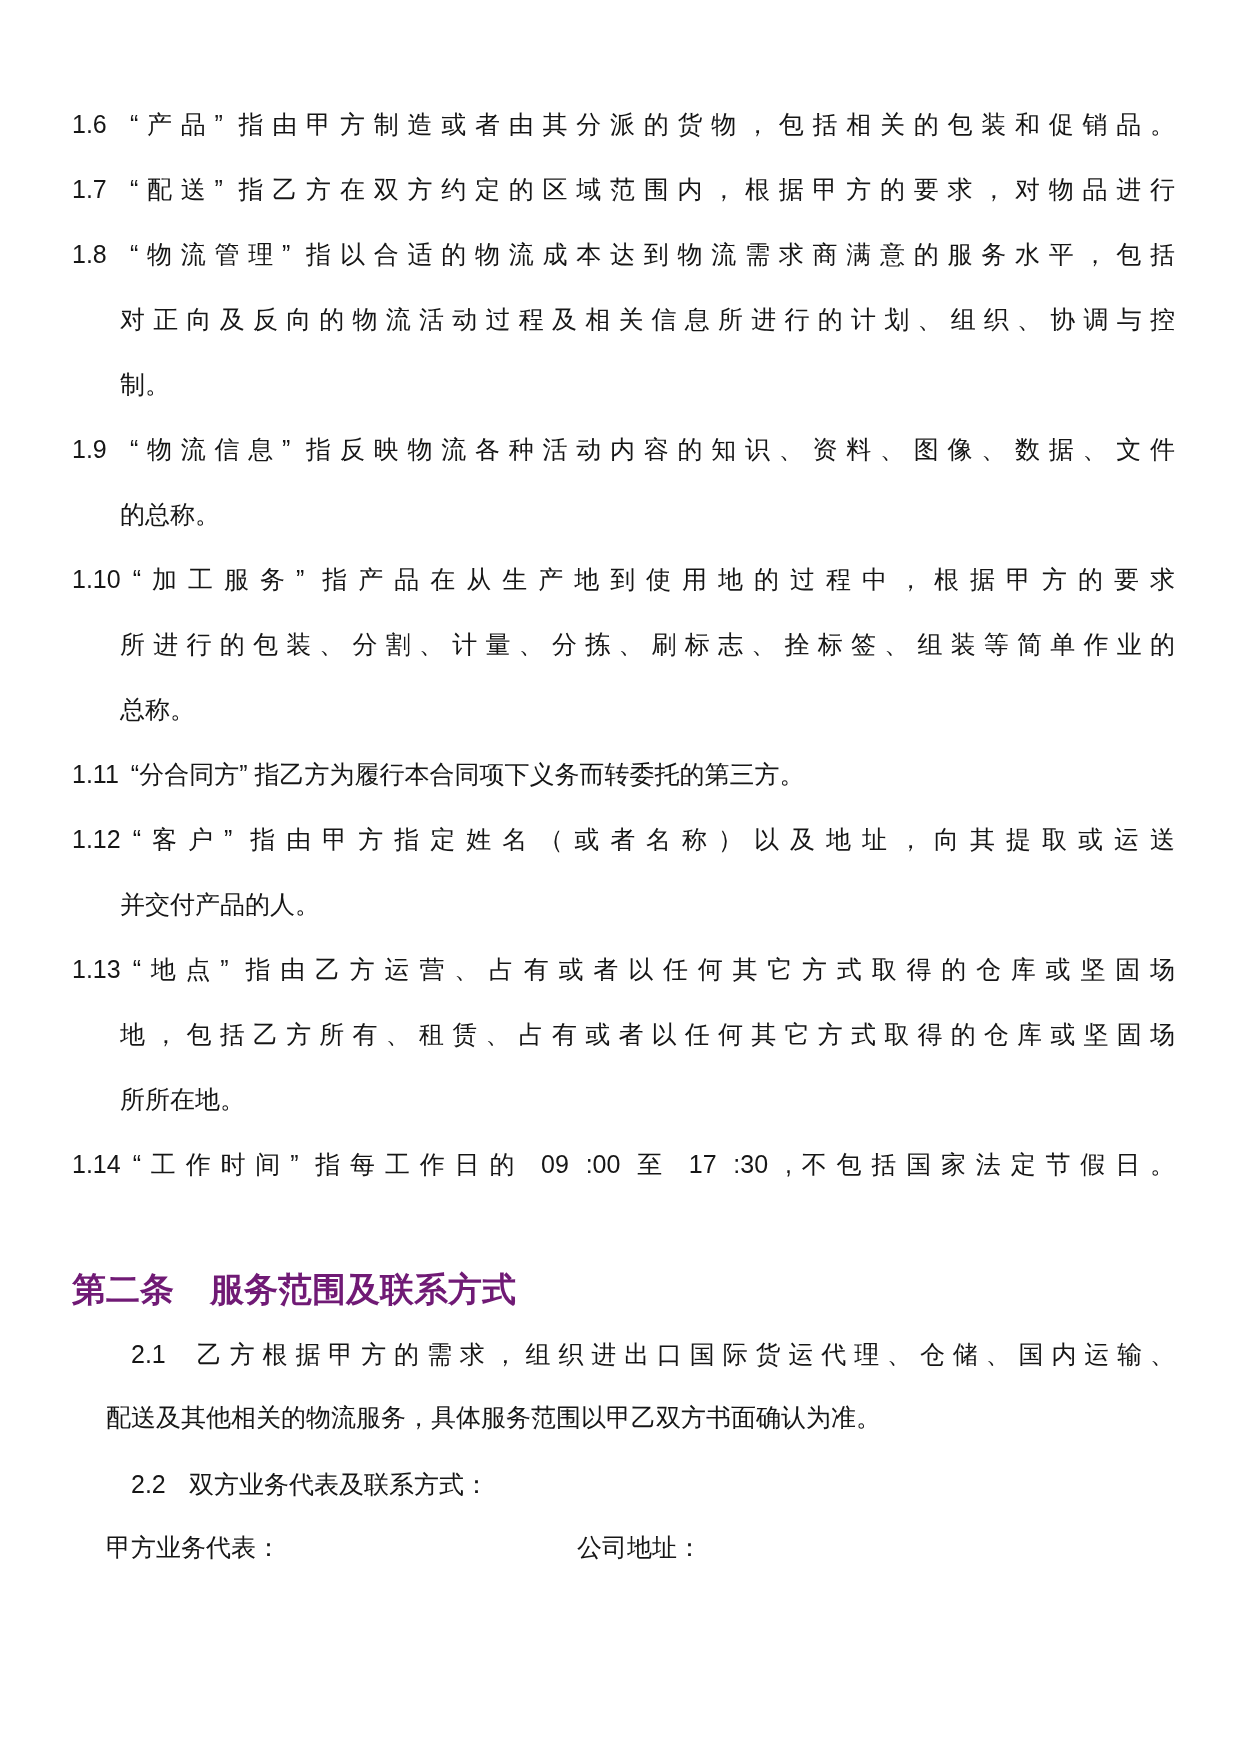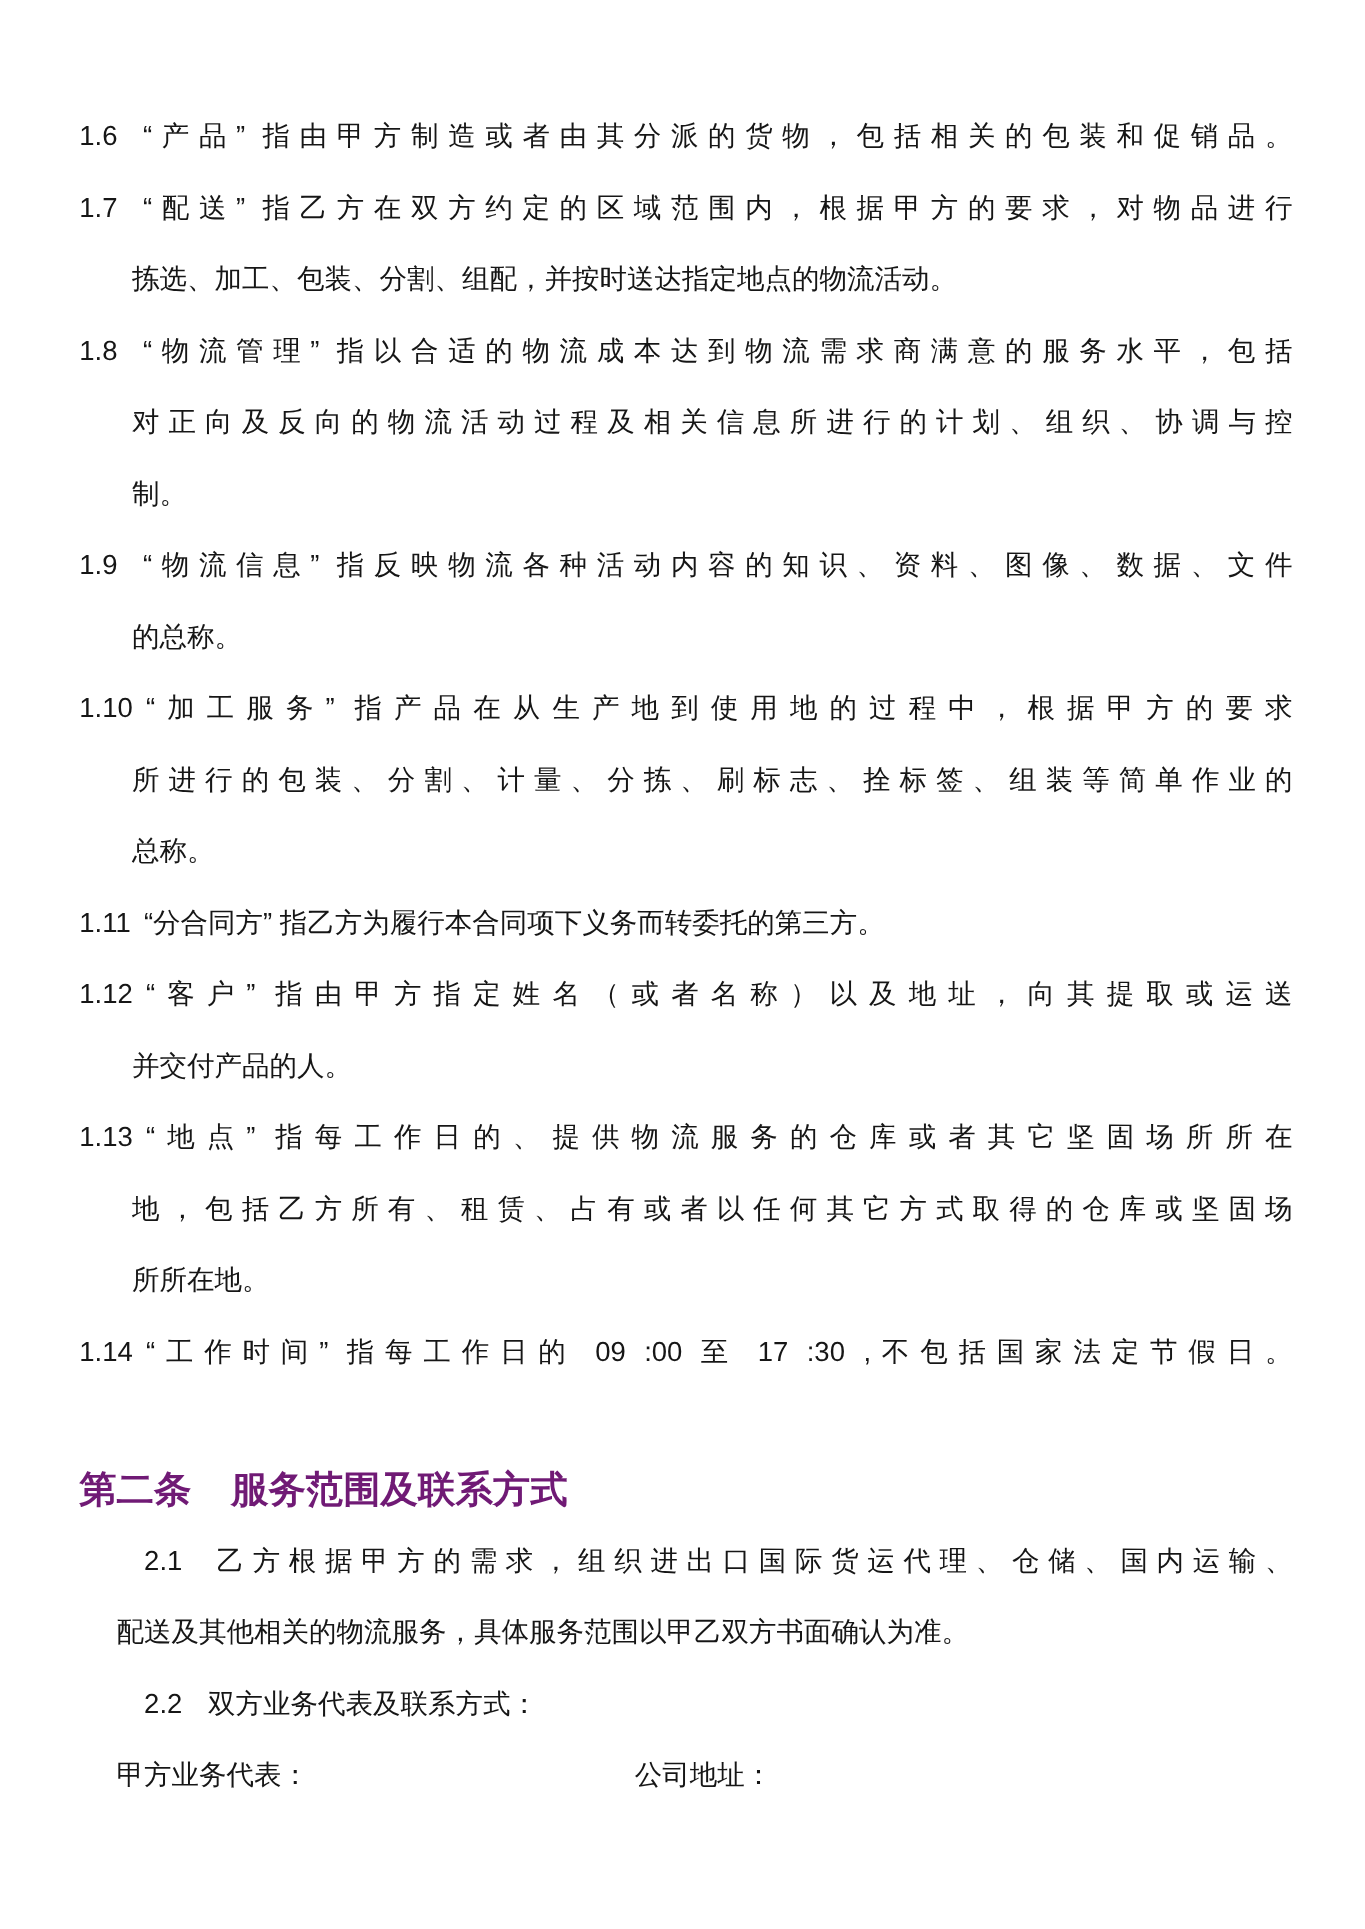--- a/index.html
+++ b/index.html
@@ -35,21 +35,21 @@
   
   .num{
     display:inline-block;
     min-width:46px;
     margin-right:12px;
   }
   
   .cont{ padding-left:48px; }
   
   .sec-first{ padding-left:59px; }
-  .sec-cont{ padding-left:34px; }
+  .sec-cont{ padding-left:34px;font-family:Liberation Mono, monospace; }
   .spacer{ height:60px; }
   .sec-header{
     height:65px;
     line-height:65px;
     font-size:34px;
     font-weight:700;
     color:#701a75;
   }
   .sec-header .title{ margin-left:36px; }
   .contacts{ position:relative; }
@@ -61,21 +61,20 @@
 </style>
 </head>
 <body>
 
 <div class="page">
 
   <div class="row jus"><span class="num">1.6</span><span class="txt">“产品” 指由甲方制造或者由其分派的货物，包括相关的包装和促销品。</span></div>
 
   <div class="row jus"><span class="num">1.7</span><span class="txt">“配送” 指乙方在双方约定的区域范围内，根据甲方的要求，对物品进行</span></div>
 
-  <div class="row cont left"><span class="txt">拣选、加工、包装、分割、组配，并按时送达指定地点的物流活动。</span></div>
 
   <div class="row jus"><span class="num">1.8</span><span class="txt">“物流管理” 指以合适的物流成本达到物流需求商满意的服务水平，包括</span></div>
 
   <div class="row cont jus"><span class="txt">对正向及反向的物流活动过程及相关信息所进行的计划、组织、协调与控</span></div>
 
   <div class="row cont left"><span class="txt">制。</span></div>
 
   <div class="row jus"><span class="num">1.9</span><span class="txt">“物流信息” 指反映物流各种活动内容的知识、资料、图像、数据、文件</span></div>
 
   <div class="row cont left"><span class="txt">的总称。</span></div>
@@ -85,21 +84,21 @@
   <div class="row cont jus"><span class="txt">所进行的包装、分割、计量、分拣、刷标志、拴标签、组装等简单作业的</span></div>
 
   <div class="row cont left"><span class="txt">总称。</span></div>
 
   <div class="row left"><span class="num">1.11</span><span class="txt">“分合同方” 指乙方为履行本合同项下义务而转委托的第三方。</span></div>
 
   <div class="row jus"><span class="num">1.12</span><span class="txt">“客户” 指由甲方指定姓名（或者名称）以及地址，向其提取或运送</span></div>
 
   <div class="row cont left"><span class="txt">并交付产品的人。</span></div>
 
-  <div class="row jus"><span class="num">1.13</span><span class="txt">“地点” 指每工作日的、提供物流服务的仓库或者其它坚固场所所在</span></div>
+  <div class="row jus"><span class="num">1.13</span><span class="txt">“地点” 指由乙方运营、占有或者以任何其它方式取得的仓库或坚固场</span></div>
 
   <div class="row cont jus"><span class="txt">地，包括乙方所有、租赁、占有或者以任何其它方式取得的仓库或坚固场</span></div>
 
   <div class="row cont left"><span class="txt">所所在地。</span></div>
 
   <div class="row jus"><span class="num">1.14</span><span class="txt">“工作时间” 指每工作日的 09 :00 至 17 :30 ,不包括国家法定节假日。</span></div>
 
   <div class="spacer"></div>
 
   <div class="sec-header"><span class="hnum">第二条</span><span class="title">服务范围及联系方式</span></div>

